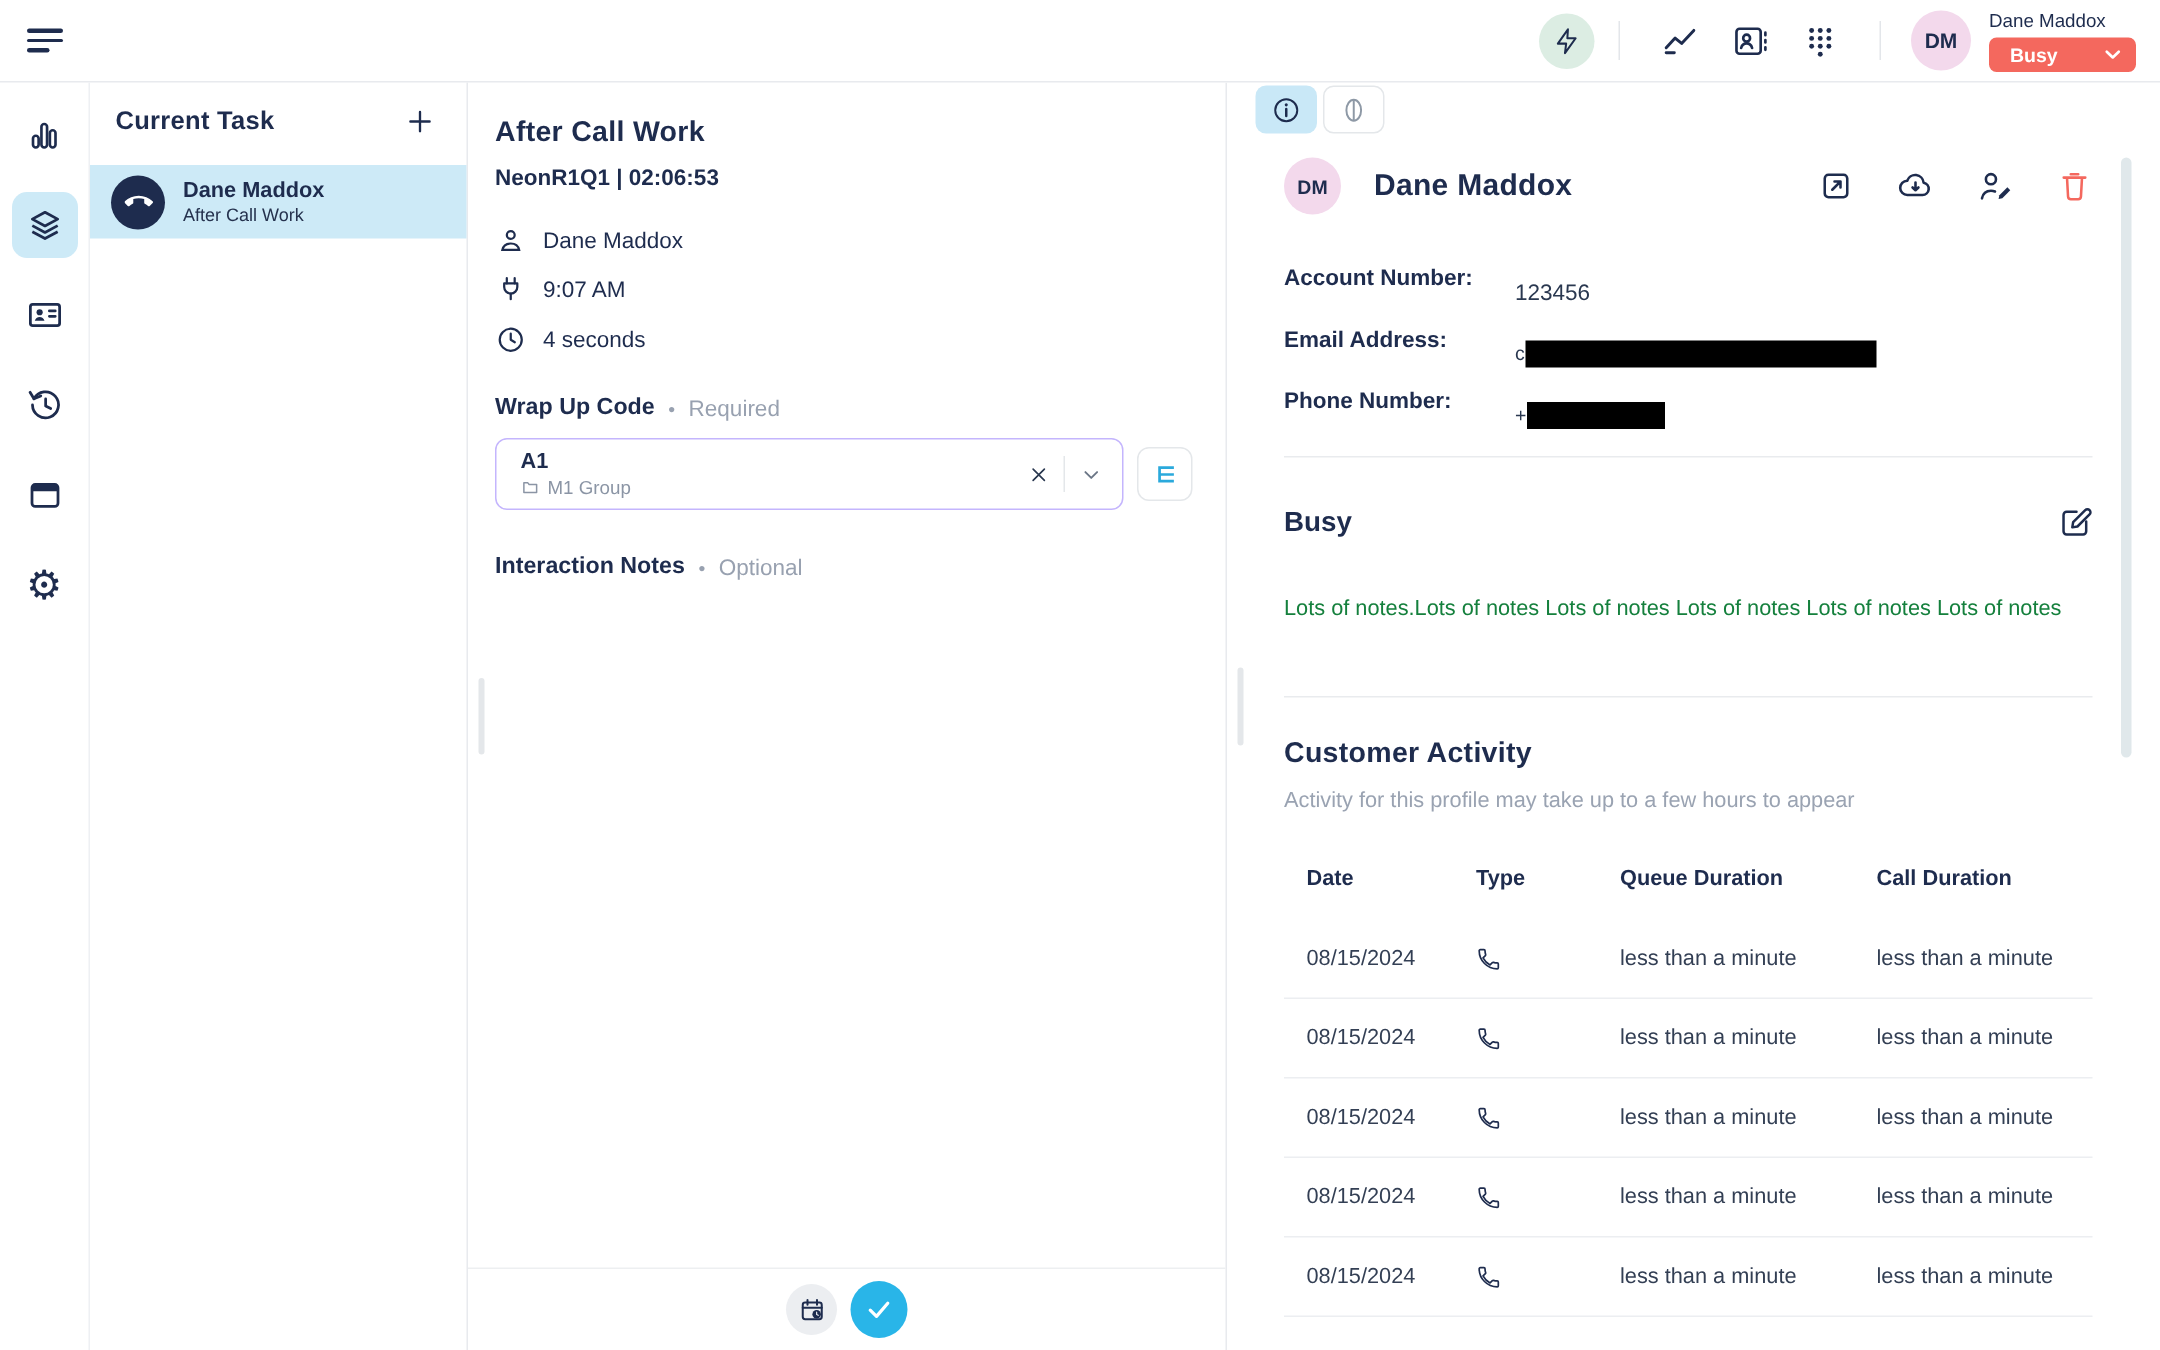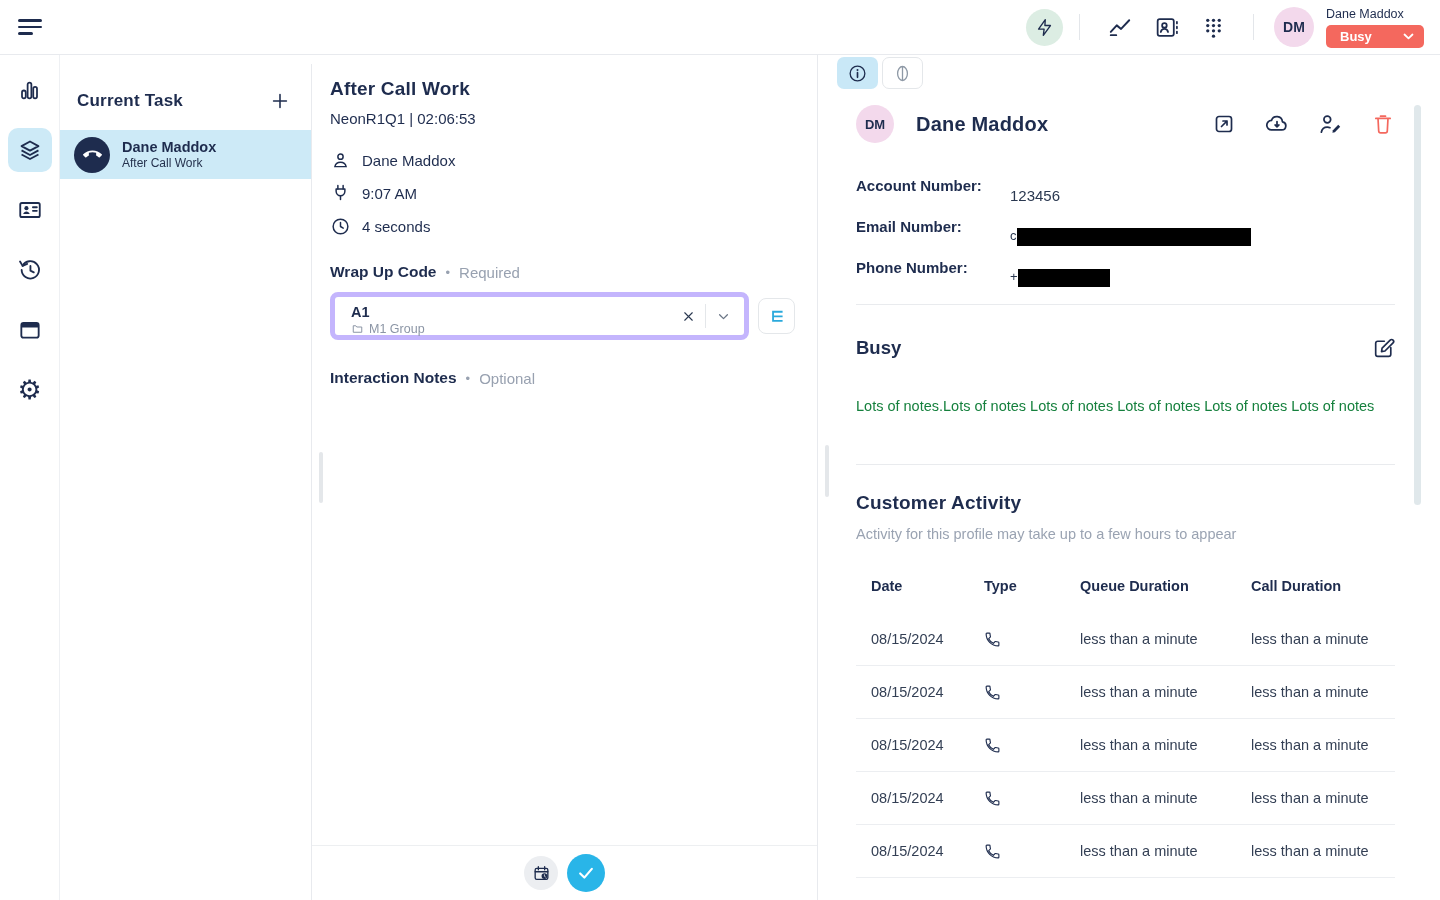--- a/index.html
+++ b/index.html
@@ -26,45 +26,45 @@
                display:flex; align-items:center; justify-content:space-between; padding:0 10px 0 14px; cursor:pointer;}
 
   
   .sidebar { position:absolute; top:55px; left:0; width:60px; bottom:0; background:#fff; border-right:1px solid #eef0f3;
              display:flex; flex-direction:column; align-items:center; padding-top:13px; gap:16px; z-index:4;}
   .side-item { width:44px; height:44px; border-radius:10px; display:flex; align-items:center; justify-content:center; color:#1e2c4e; cursor:pointer;}
   .side-item.active { background:#cdeaf7; }
   .gear-glyph { font-size:27px; line-height:1; color:#1e2c4e; }
 
   
-  .task-panel { position:absolute; top:64px; left:60px; width:252px; bottom:0; background:#fff; border-right:1px solid #e8eaee; }
+  .task-panel { position:absolute; top:44px; left:60px; width:252px; bottom:0; background:#fff; border-right:1px solid #e8eaee; }
   .task-head { display:flex; align-items:center; justify-content:space-between; padding:24px 18px 16px 17px; }
   .task-title { font-size:17px; font-weight:bold; letter-spacing:.2px; }
   .plus-btn { width:26px; height:26px; display:flex; align-items:center; justify-content:center; color:#1e2c4e; cursor:pointer;}
   .task-item { height:49px; background:#cdeaf7; display:flex; align-items:center; padding-left:14px; gap:12px; cursor:pointer;}
   .task-avatar { width:36px; height:36px; border-radius:50%; background:#1e2c4e; display:flex; align-items:center; justify-content:center; }
   .task-name { font-size:14.5px; font-weight:bold; line-height:17px;}
   .task-sub { font-size:12px; line-height:14px; color:#25324e;}
 
   
   .main-panel { position:absolute; top:55px; left:312px; width:506px; bottom:0; background:#fff; border-right:1px solid #e8eaee; }
   .main-scroll-thumb { position:absolute; left:7px; top:397px; width:4px; height:51px; background:#e4e7ea; border-radius:2px; }
   .main-content { padding:23px 22px 0 18px; }
   .main-title { font-size:19px; font-weight:bold; letter-spacing:.2px;}
-  .main-sub { font-size:15px; font-weight:normal; margin-top:10px; }
+  .main-sub { font-size:15px; font-weight:bold; margin-top:10px; }
   .meta-list { margin-top:23px; display:flex; flex-direction:column; gap:12px; }
   .meta-row { display:flex; align-items:center; gap:11px; font-size:15px; }
   .meta-icon { width:21px; height:21px; color:#1e2c4e; display:flex; align-items:center; justify-content:center;}
   .field-label-row { display:flex; align-items:center; gap:9px; font-size:15.5px; }
   .field-label { font-weight:bold; }
   .dot { color:#98a1b0; font-size:13px; }
   .req { color:#98a1b0; font-size:15px; }
   .wrap-row { margin-top:26px; }
   .select-row { display:flex; align-items:center; gap:9px; margin-top:11px; }
-  .select-box { position:relative; width:426px; height:48px; border:5px solid #c4b5fd; border-radius:8px; background:#fff;
+  .select-box { position:relative; width:426px; height:48px; border:1px solid #c4b5fd; border-radius:8px; background:#fff;
                 padding:7px 45px 0 16px; cursor:pointer;}
   .select-value { font-size:14.5px; font-weight:bold; line-height:17px; }
   .select-group { display:flex; align-items:center; gap:5px; margin-top:1px; color:#8b95a5; font-size:12.5px; }
   .select-controls { position:absolute; right:12px; top:0; bottom:0; display:flex; align-items:center; gap:9px; }
   .ctl { display:flex; align-items:center; justify-content:center; color:#2a3850; cursor:pointer; }
   .ctl-sep { width:1px; height:24px; background:#e4e7ea; }
   .tree-btn { width:38px; height:36px; border:1px solid #e4e7ea; border-radius:8px; background:#fff; display:flex;
               align-items:center; justify-content:center; color:#2aa9dc; cursor:pointer;}
   .notes-row { margin-top:29px; }
   .notes-area { margin-top:11px; width:466px; height:98px; border:1px solid #dfe2e7; border-radius:6px; resize:none;
@@ -416,21 +416,21 @@
           </div>
         </div>
       </div>
 
       <div class="fields">
         <div class="field-row">
           <span class="f-label">Account Number:</span>
           <span class="f-value">123456</span>
         </div>
         <div class="field-row">
-          <span class="f-label">Email Number:</span>
+          <span class="f-label">Email Address:</span>
           <span class="f-value"><span class="redact-prefix">c</span><span class="redact-bar bar-email"></span></span>
         </div>
         <div class="field-row">
           <span class="f-label">Phone Number:</span>
           <span class="f-value"><span class="redact-prefix">+</span><span class="redact-bar bar-phone"></span></span>
         </div>
       </div>
 
       <div class="section-divider"></div>
 

